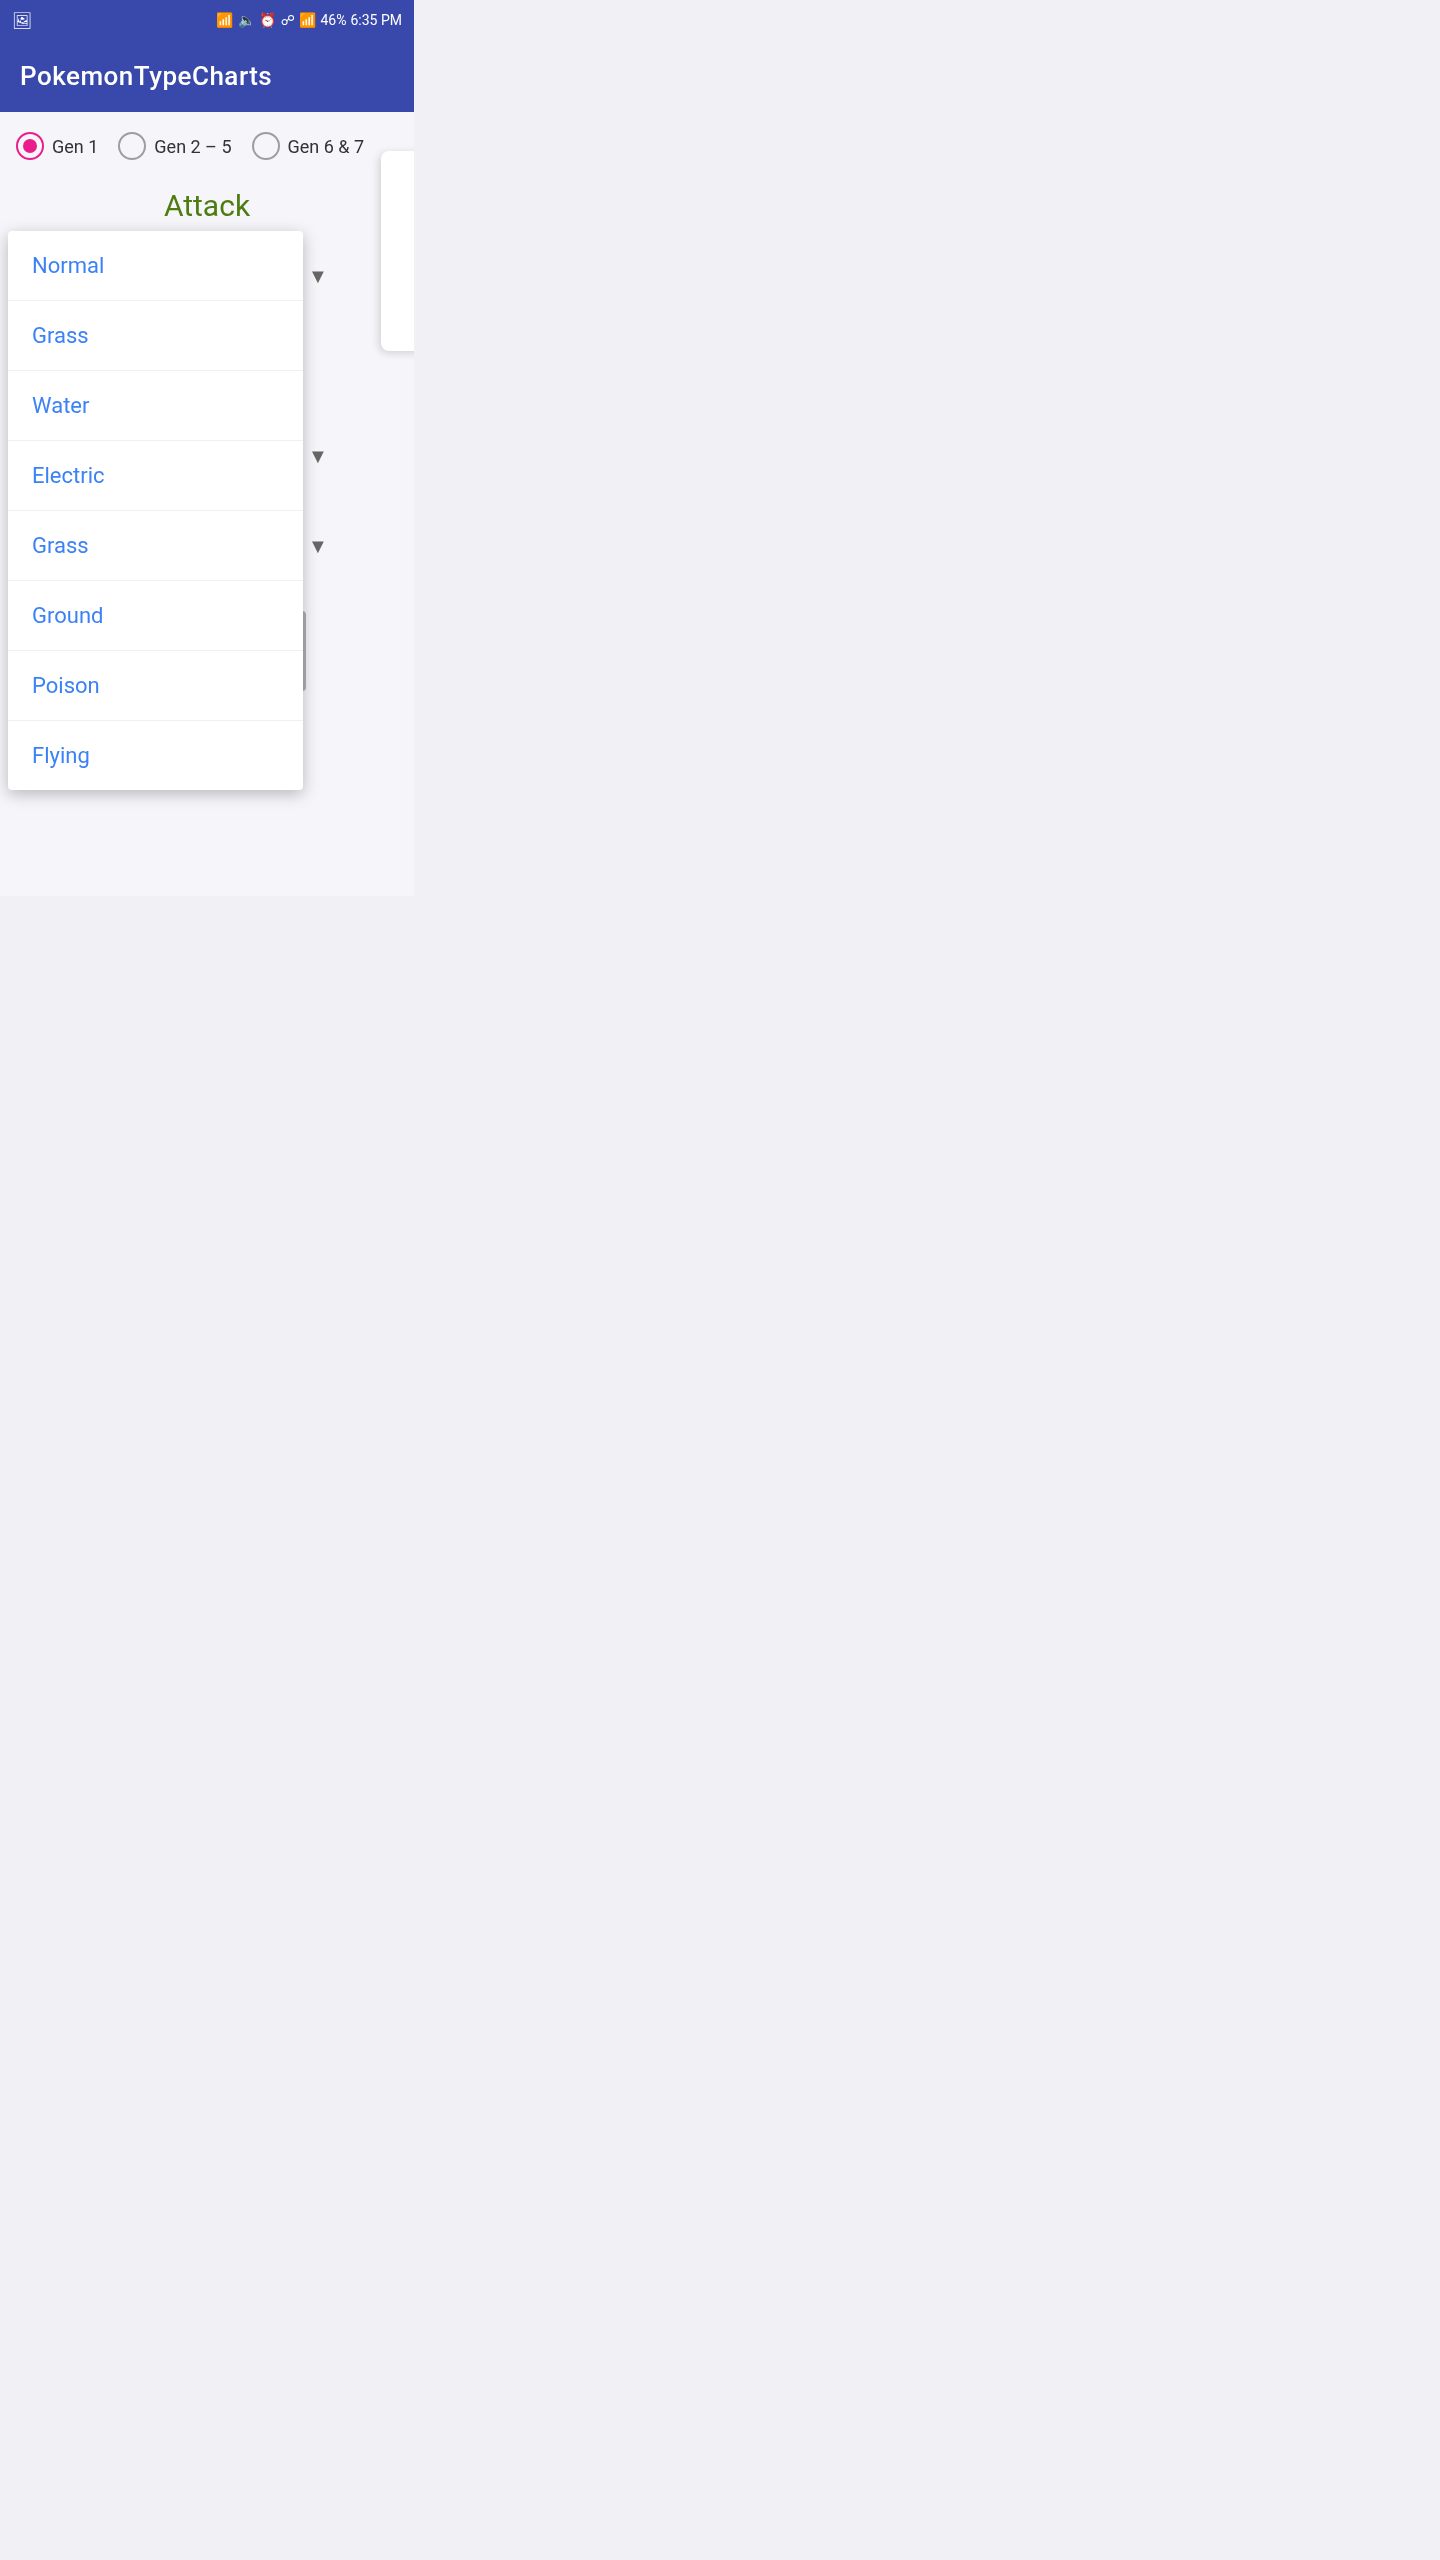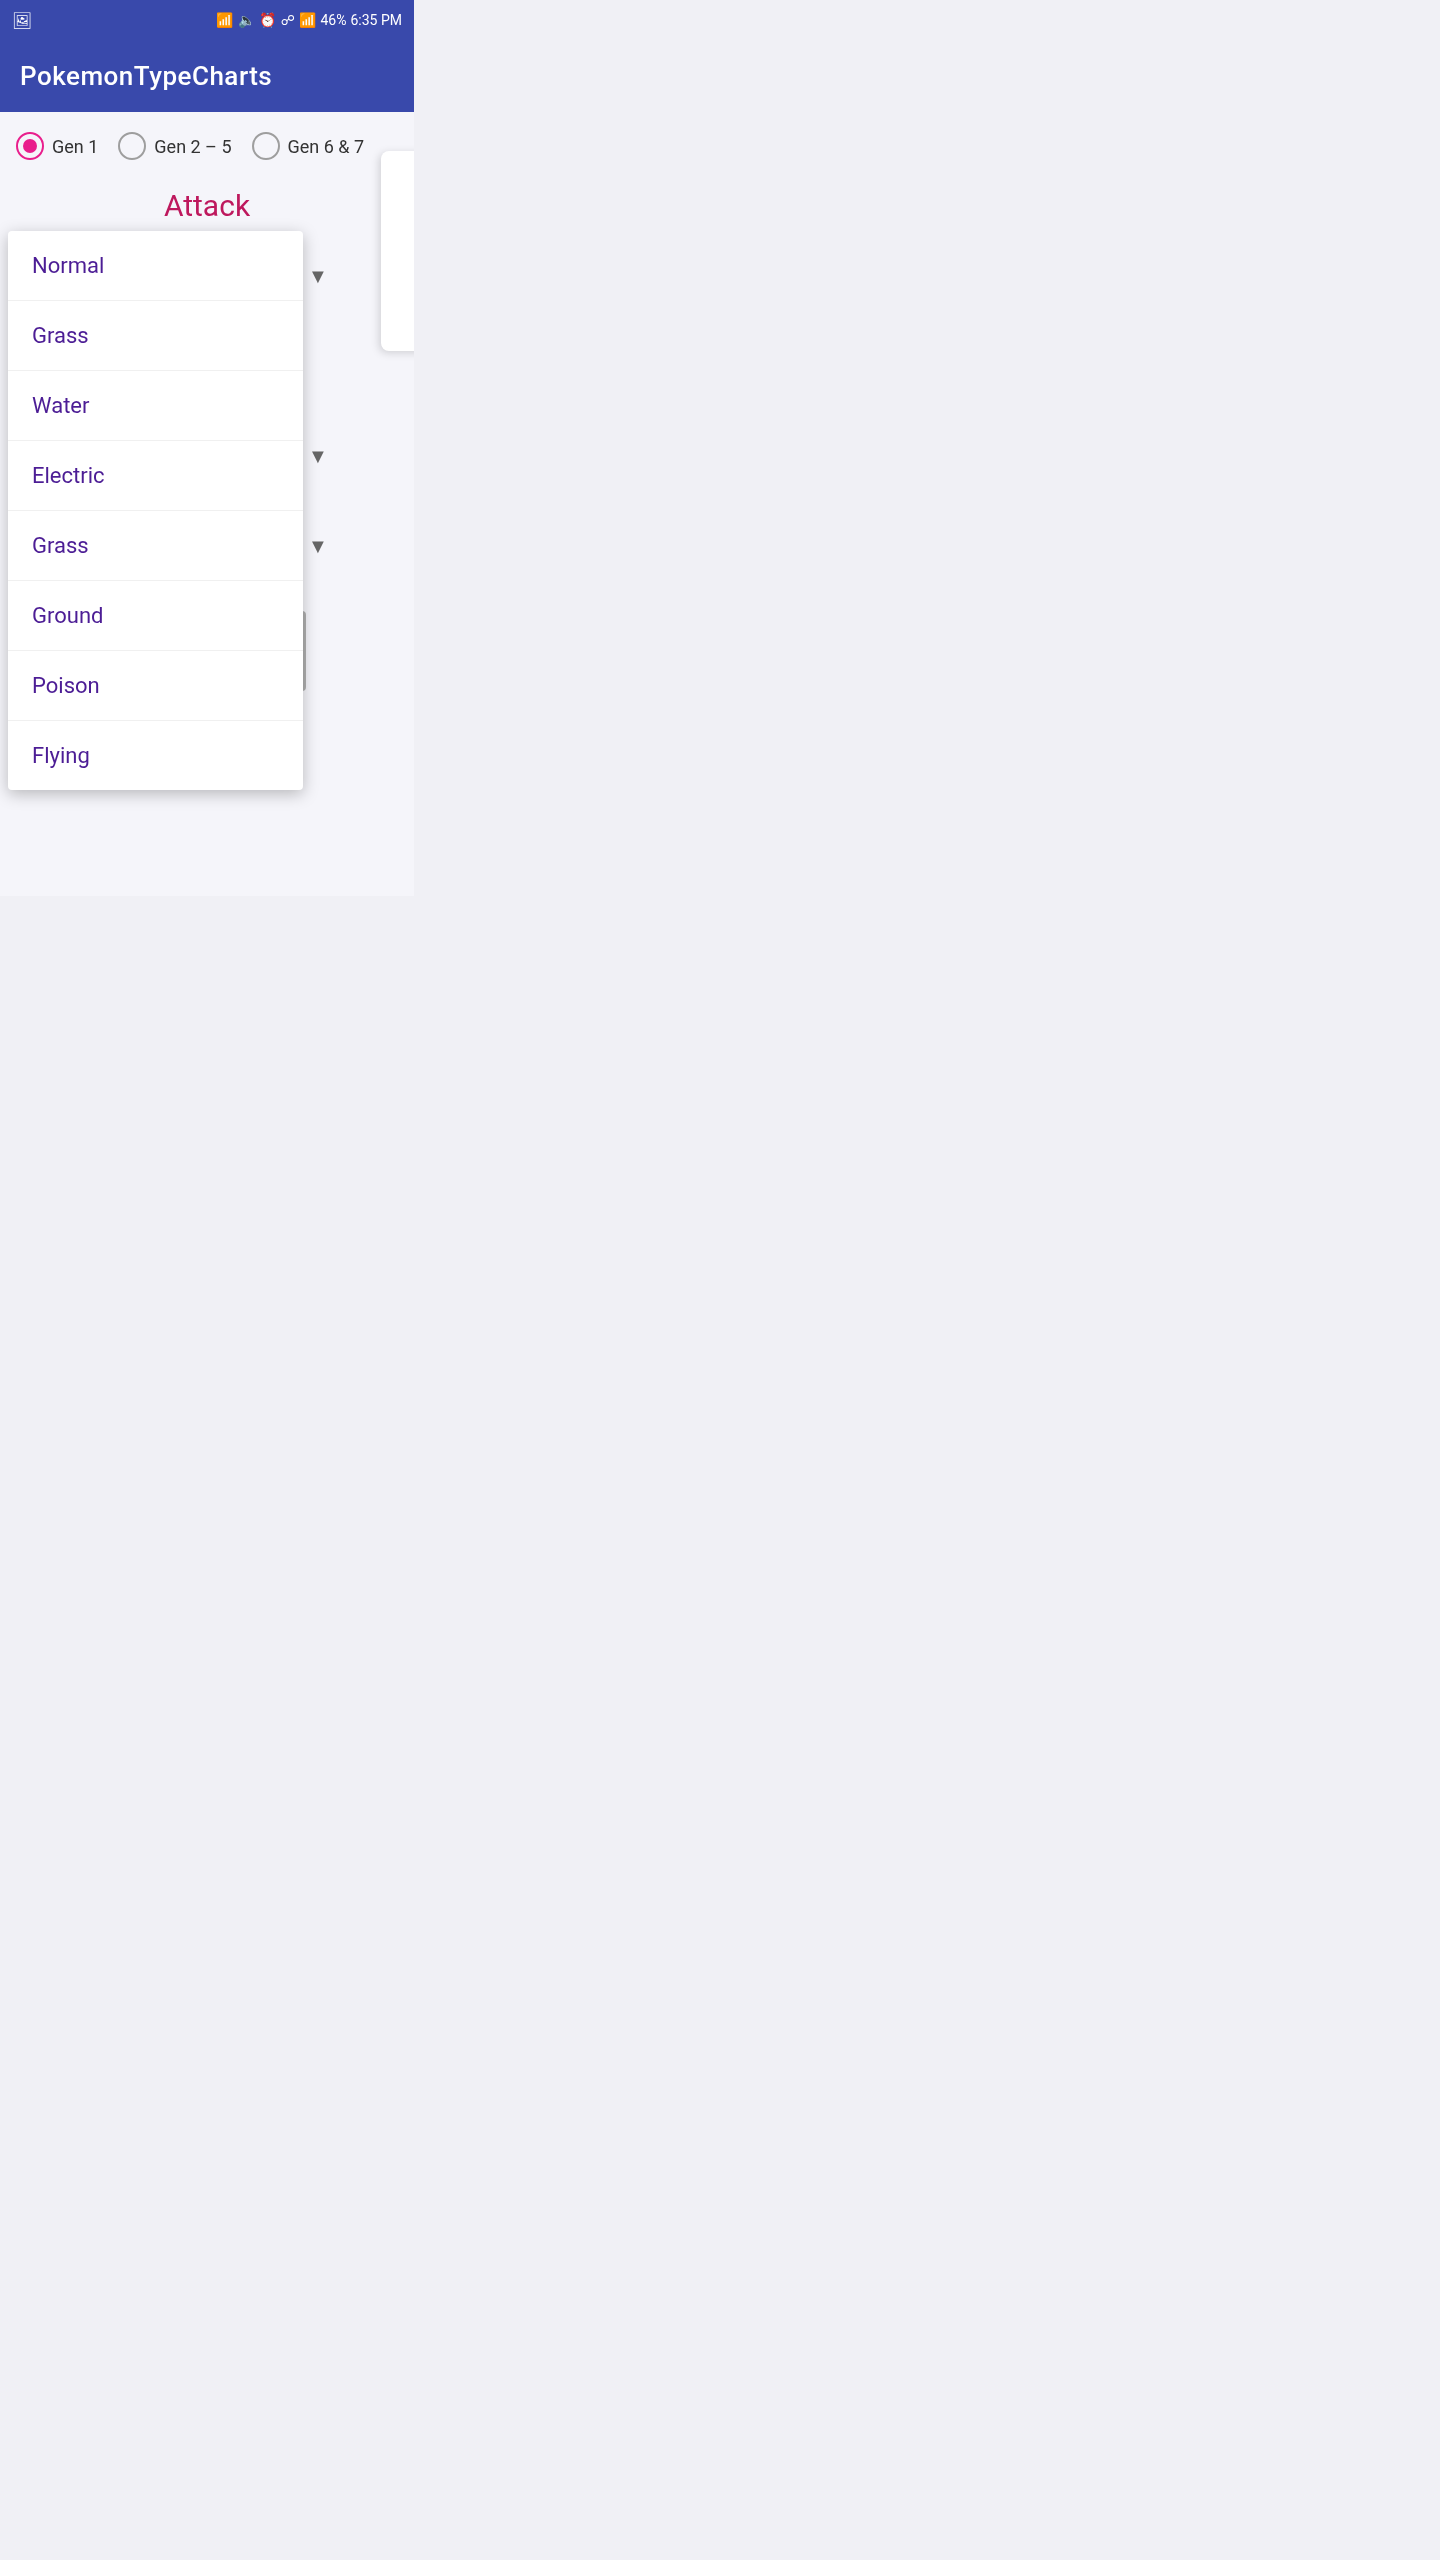--- a/index.html
+++ b/index.html
@@ -110,39 +110,39 @@
 
     .radio-label {
       font-size: 18px;
       color: #333;
     }
 
     
     .section-title {
       text-align: center;
       font-size: 30px;
-      color: #be185d;
+      color: #4d7c0f;
       margin-bottom: 8px;
       font-weight: 400;
     }
 
     
     .dropdown-menu {
       background-color: white;
       border-radius: 4px;
       box-shadow: 0 4px 16px rgba(0,0,0,0.25);
       width: 295px;
       position: relative;
       z-index: 10;
     }
 
     .dropdown-item {
       padding: 22px 24px;
       font-size: 22px;
-      color: #4c1d95;
+      color: #3b82f6;
       border-bottom: 1px solid #f0f0f0;
       cursor: pointer;
     }
 
     .dropdown-item:last-child {
       border-bottom: none;
     }
 
     .arrow-down {
       color: #666;

